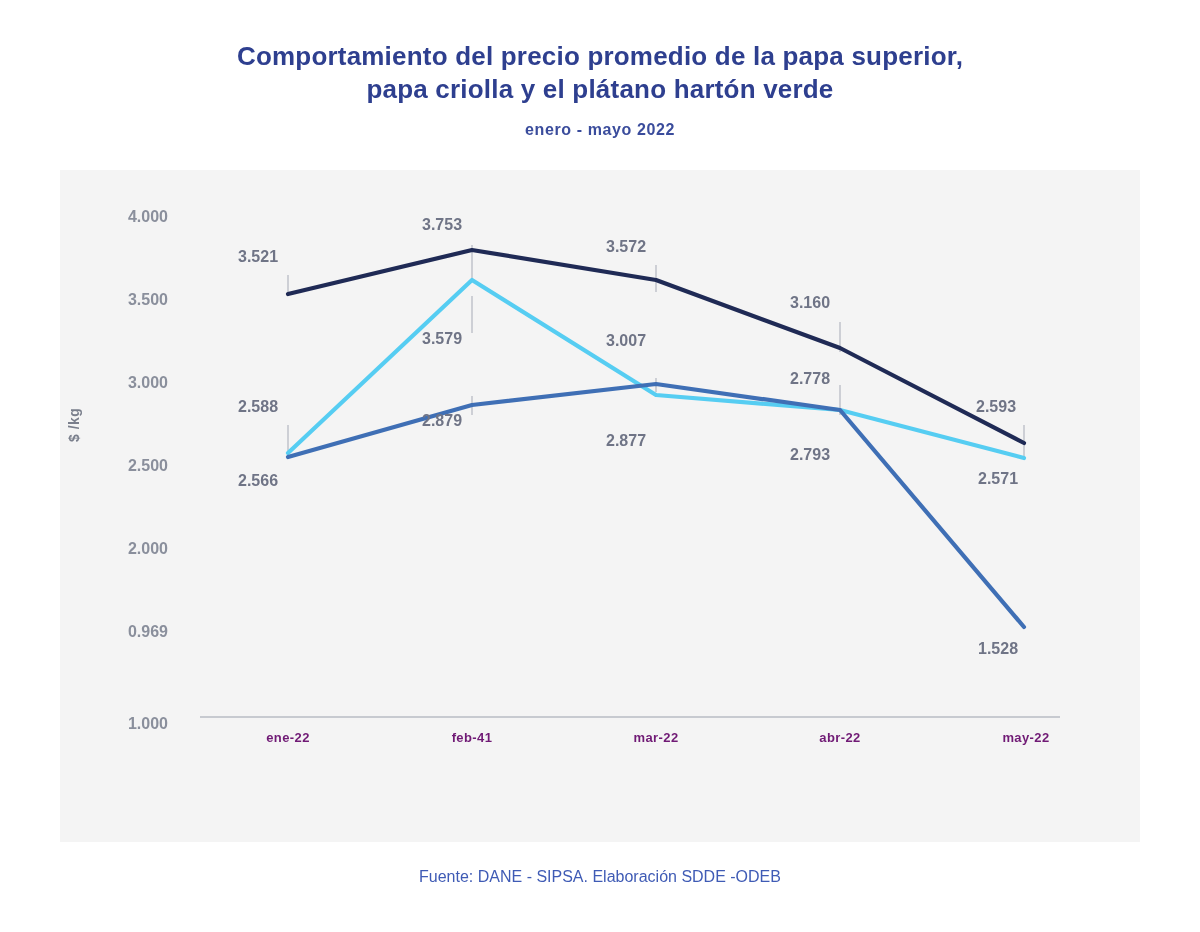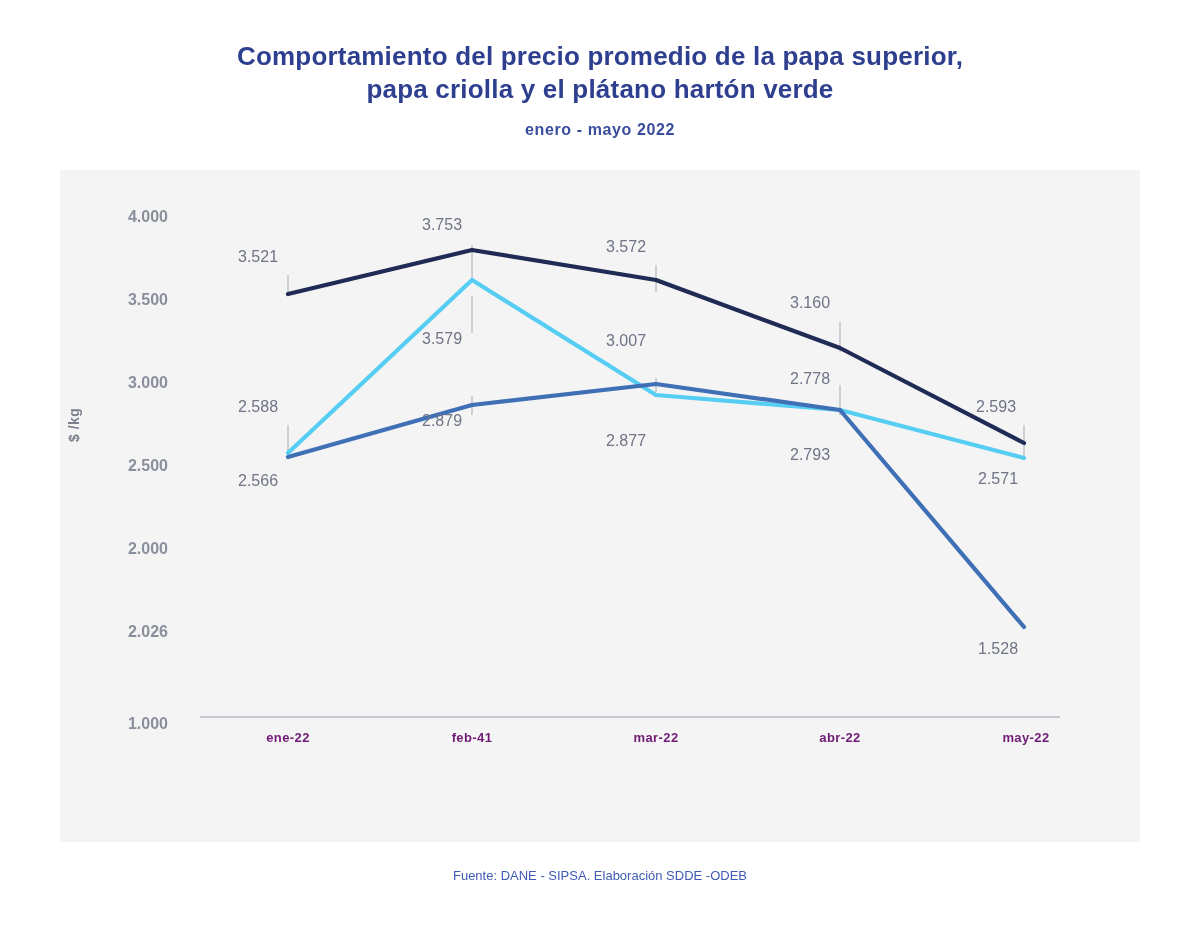--- a/index.html
+++ b/index.html
@@ -89,21 +89,21 @@
     text-align: center;
     font-size: 13px;
     font-weight: bold;
     color: #701a75;
     width: 120px;
     letter-spacing: 0.4px;
   }
   .dlabel {
     position: absolute;
     font-size: 16px;
-    font-weight: normal;
+    font-weight: bold;
     color: #6f7486;
     white-space: nowrap;
   }
   
   .legend {
     position: absolute;
     left: 0;
     top: 600px;
     width: 1080px;
     display: flex;
@@ -128,21 +128,21 @@
     color: #4a5570;
     letter-spacing: 0.3px;
   }
   
   .source {
     position: absolute;
     left: 0;
     top: 868px;
     width: 1200px;
     text-align: center;
-    font-size: 13px;
+    font-size: 16px;
     color: #3f5bb5;
   }
 </style>
 </head>
 <body>
 
 <div class="page">
 
   <div class="title-block">
     <h1 class="chart-title">
@@ -151,21 +151,21 @@
     </h1>
     <p class="chart-subtitle">enero - mayo 2022</p>
   </div>
 
   <div class="panel">
     <div class="plot-area">
 
       <div class="axis-label-y">$ /kg</div>
 
       <div class="ytick" style="left:38px; top:536px;margin-top:9px;">1.000</div>
-      <div class="ytick" style="left:38px; top:453px;">2.026</div>
+      <div class="ytick" style="left:38px; top:453px;">0.969</div>
       <div class="ytick" style="left:38px; top:370px;">2.000</div>
       <div class="ytick" style="left:38px; top:287px;">2.500</div>
       <div class="ytick" style="left:38px; top:204px;">3.000</div>
       <div class="ytick" style="left:38px; top:121px;">3.500</div>
       <div class="ytick" style="left:38px; top:38px;">4.000</div>
 
       <div class="xtick" style="left:168px; top:560px;">ene-22</div>
       <div class="xtick" style="left:352px; top:560px;">feb-41</div>
       <div class="xtick" style="left:536px; top:560px;">mar-22</div>
       <div class="xtick" style="left:720px; top:560px;">abr-22</div>

